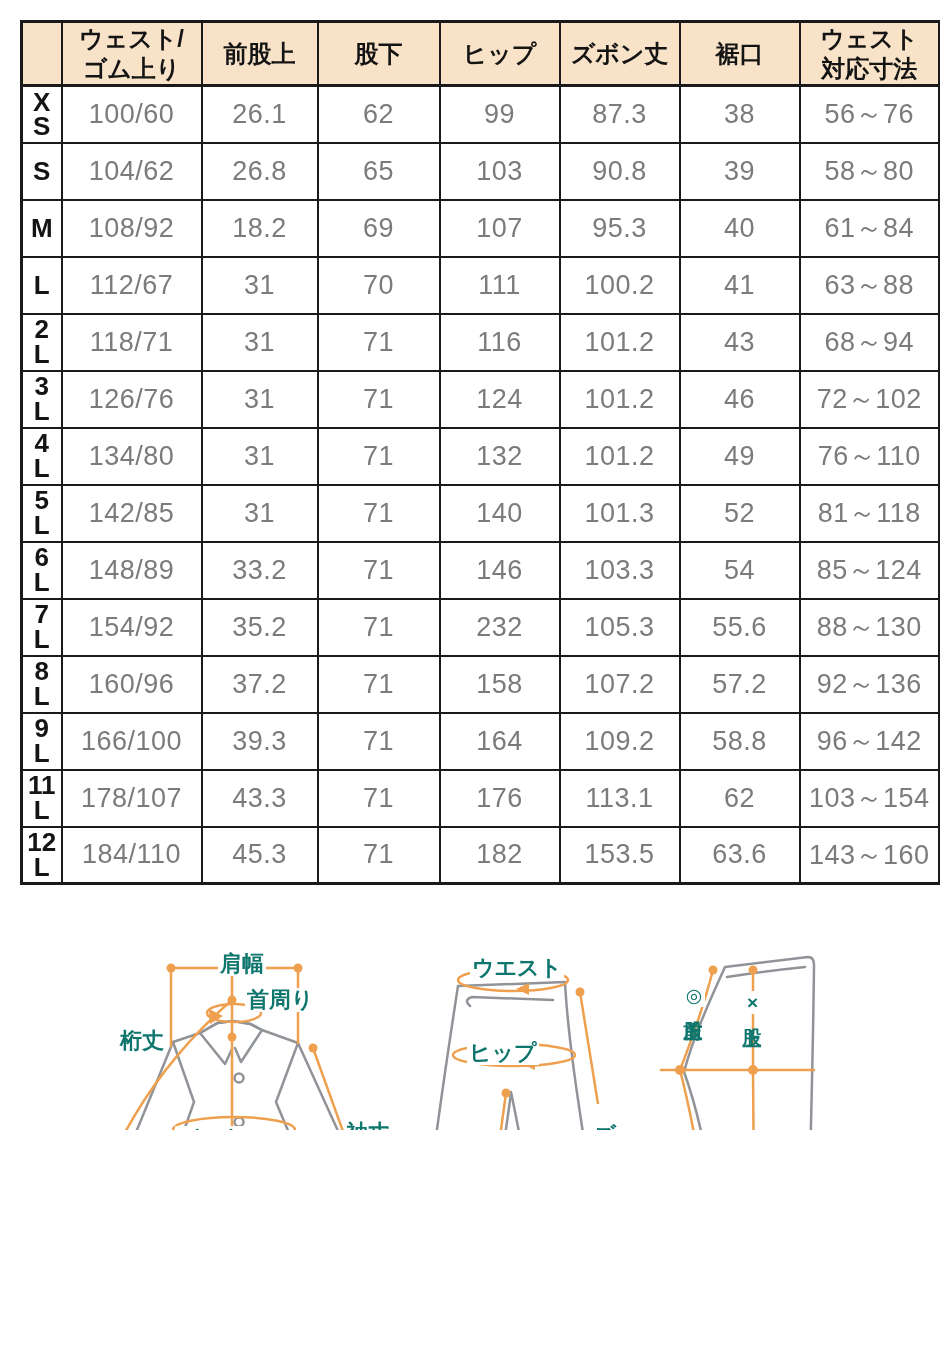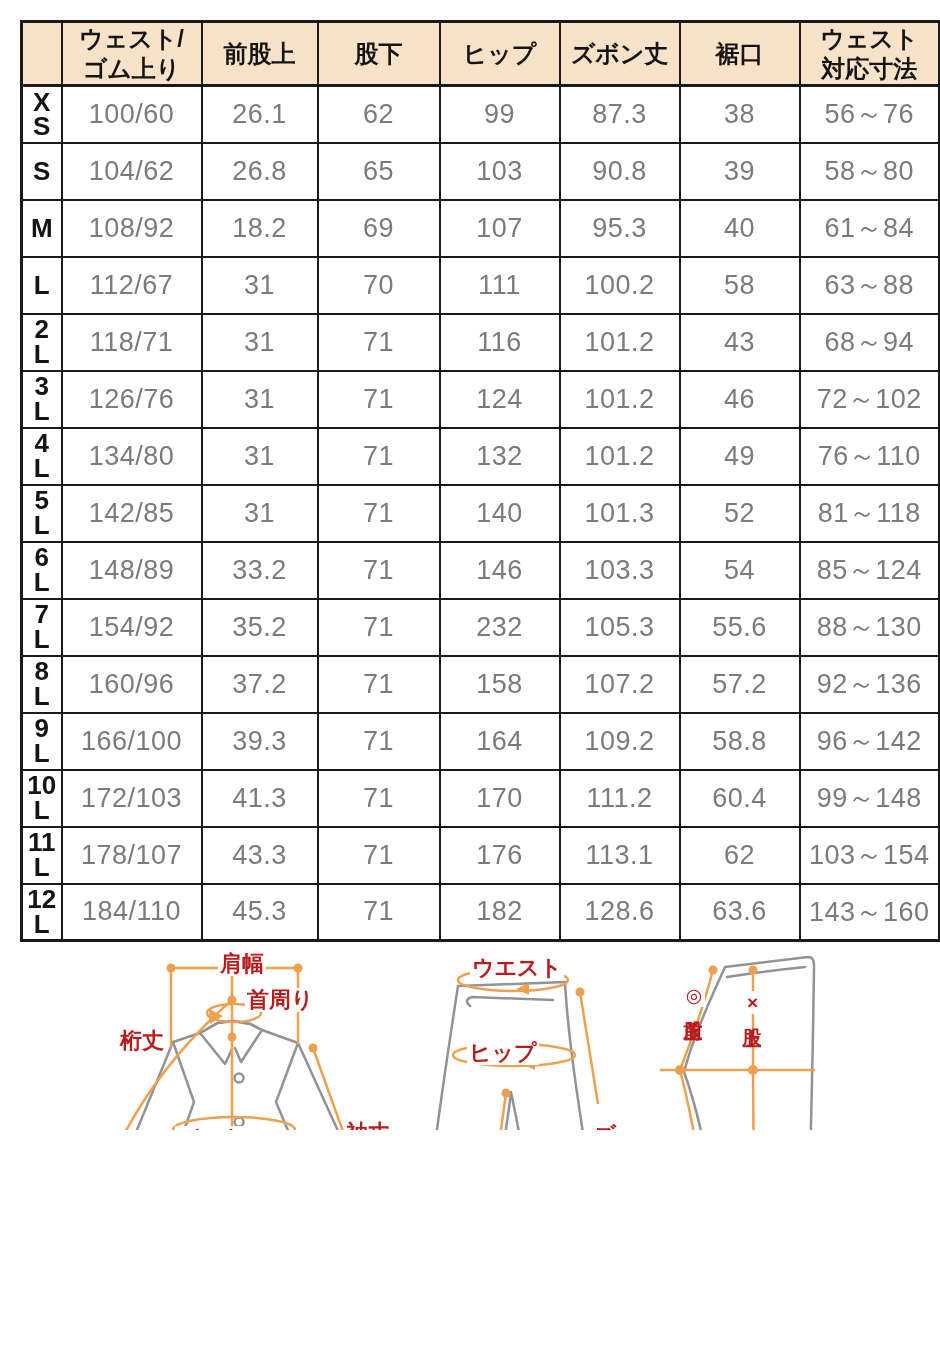--- a/index.html
+++ b/index.html
@@ -41,21 +41,21 @@
   }
   
   .fig-svg{position:absolute;left:0;top:940px;}
   .g-line{stroke:var(--outline);stroke-width:2.5;fill:none;stroke-linejoin:round;stroke-linecap:round;}
   .g-fill{stroke:var(--outline);stroke-width:2.5;fill:#fff;stroke-linejoin:round;stroke-linecap:round;}
   .g-dash{stroke:var(--outline);stroke-width:2.2;fill:none;stroke-dasharray:6 5;}
   .o-line{stroke:var(--accent);stroke-width:2.5;fill:none;stroke-linecap:round;}
   .o-dot{fill:var(--accent);}
   .o-arrow{fill:var(--accent);}
   .fig-label{
-    position:absolute;font-weight:bold;font-size:22px;line-height:1;color:#b91c1c;
+    position:absolute;font-weight:bold;font-size:22px;line-height:1;color:#0f766e;
     background:#fff;padding:1px 2px;white-space:nowrap;z-index:2;
   }
   .v{writing-mode:vertical-rl;text-orientation:upright;letter-spacing:2px;}
   .sm{font-size:19px;letter-spacing:0;}
   .muted{color:var(--muted-label);background:transparent;letter-spacing:3px;font-size:16px;}
   .note{
     position:absolute;left:70px;top:1320px;font-size:28px;font-weight:bold;
     color:#232323;letter-spacing:1px;z-index:2;
   }
 </style>
@@ -128,21 +128,21 @@
         </tr>
         <tr>
           <th class="size-h">
             <div class="stack">L</div>
           </th>
           <td>112/67</td>
           <td>31</td>
           <td>70</td>
           <td>111</td>
           <td>100.2</td>
-          <td>58</td>
+          <td>41</td>
           <td>63～88</td>
         </tr>
         <tr>
           <th class="size-h">
             <div class="stack">2<br>L</div>
           </th>
           <td>118/71</td>
           <td>31</td>
           <td>71</td>
           <td>116</td>
@@ -229,51 +229,39 @@
           <td>166/100</td>
           <td>39.3</td>
           <td>71</td>
           <td>164</td>
           <td>109.2</td>
           <td>58.8</td>
           <td>96～142</td>
         </tr>
         <tr>
           <th class="size-h">
-            <div class="stack">10<br>L</div>
-          </th>
-          <td>172/103</td>
-          <td>41.3</td>
-          <td>71</td>
-          <td>170</td>
-          <td>111.2</td>
-          <td>60.4</td>
-          <td>99～148</td>
-        </tr>
-        <tr>
-          <th class="size-h">
             <div class="stack">11<br>L</div>
           </th>
           <td>178/107</td>
           <td>43.3</td>
           <td>71</td>
           <td>176</td>
           <td>113.1</td>
           <td>62</td>
           <td>103～154</td>
         </tr>
         <tr>
           <th class="size-h">
             <div class="stack">12<br>L</div>
           </th>
           <td>184/110</td>
           <td>45.3</td>
           <td>71</td>
           <td>182</td>
-          <td>128.6</td>
+          <td>153.5</td>
           <td>63.6</td>
           <td>143～160</td>
         </tr>
       </tbody>
   </table>
 
   <svg class="fig-svg" width="940" height="420" viewBox="0 0 940 420" xmlns="http://www.w3.org/2000/svg">
 
     <g>
       <path class="g-fill" d="M192,93 L165,102 C158,160 156,255 163,343 Q228,352 293,340 C297,252 295,158 290,103 L254,90 L242,84 L225,81 L210,83 Z"></path>

